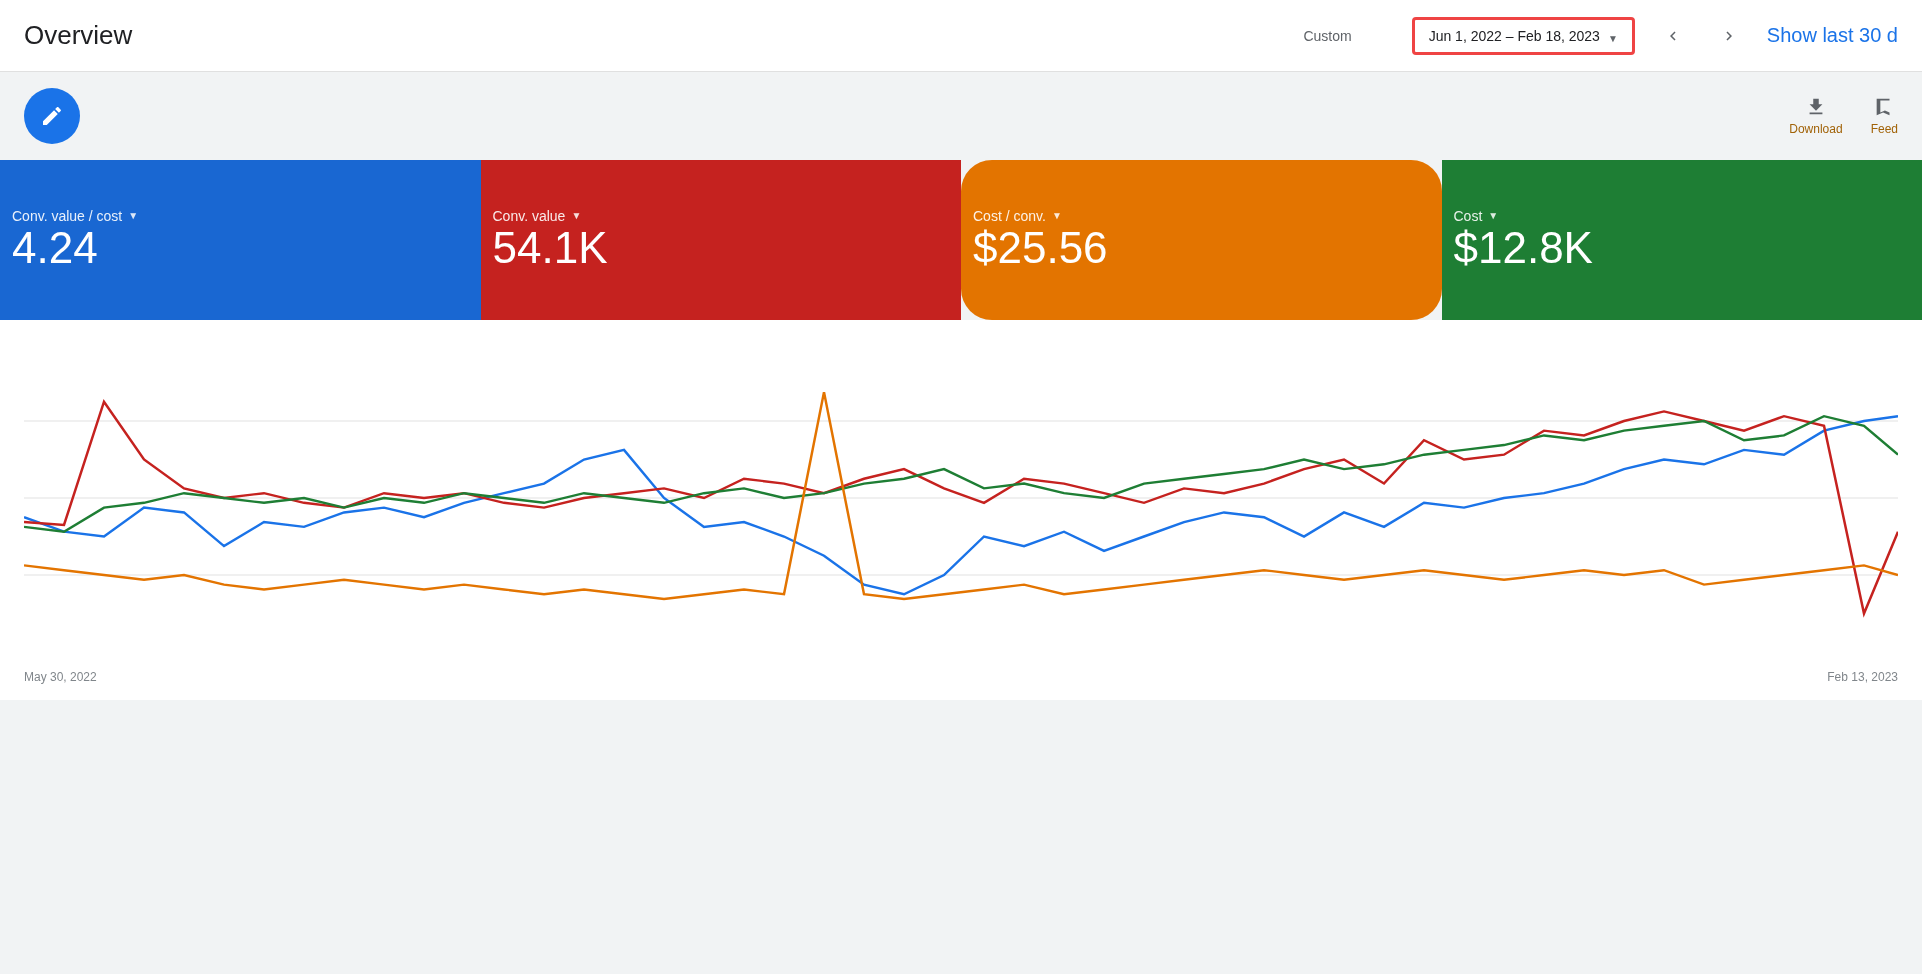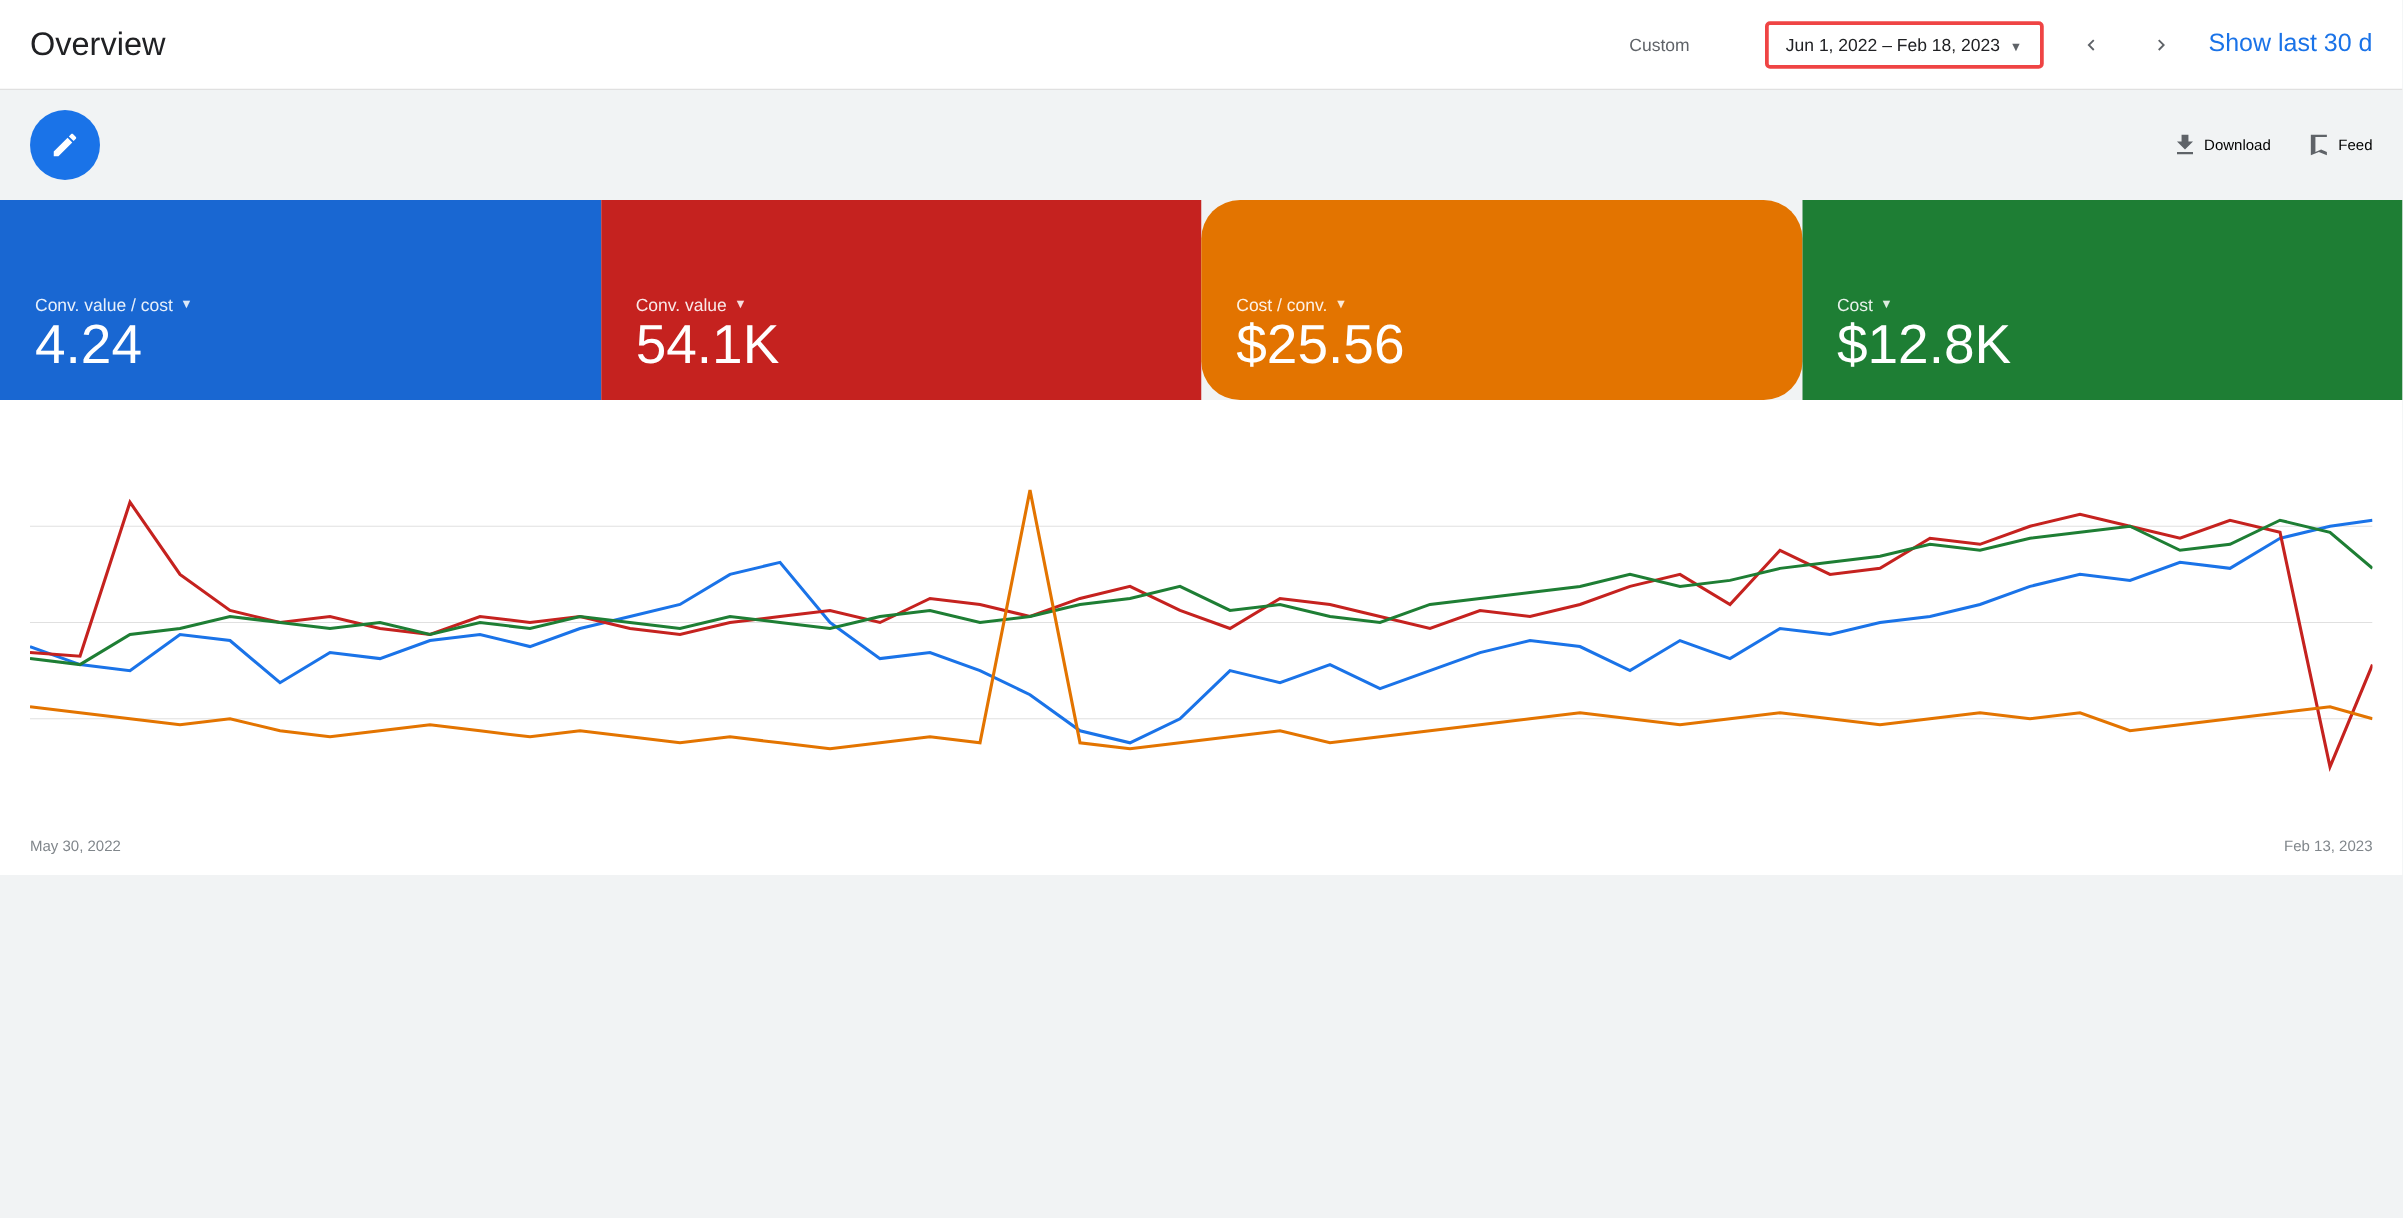--- a/index.html
+++ b/index.html
@@ -98,47 +98,47 @@
       height: 24px;
       fill: #fff;
     }
     .toolbar-actions {
       display: flex;
       align-items: center;
       gap: 28px;
     }
     .toolbar-action-btn {
       display: flex;
-      flex-direction: row;
+      flex-direction: column;
       align-items: center;
       gap: 4px;
       background: none;
       border: none;
       cursor: pointer;
-      color: #000000;
+      color: #a16207;
       font-size: 12px;
     }
     .toolbar-action-btn svg {
       width: 22px;
       height: 22px;
       fill: #5f6368;
     }
 
     
     .metric-cards {
       display: flex;
       margin: 0;
       height: 160px;
     }
     .metric-card {
       flex: 1;
-      padding: 20px 28px;
+      padding: 20px 12px;
       display: flex;
       flex-direction: column;
-      justify-content: flex-end;
+      justify-content: center;
       color: #fff;
       cursor: pointer;
     }
     .metric-card.blue { background: #1967d2; }
     .metric-card.red { background: #c5221f; }
     .metric-card.yellow { background: #e37400; border-radius: 31px; }
     .metric-card.green { background: #1e7e34; }
 
     .metric-label-row {
       display: flex;

